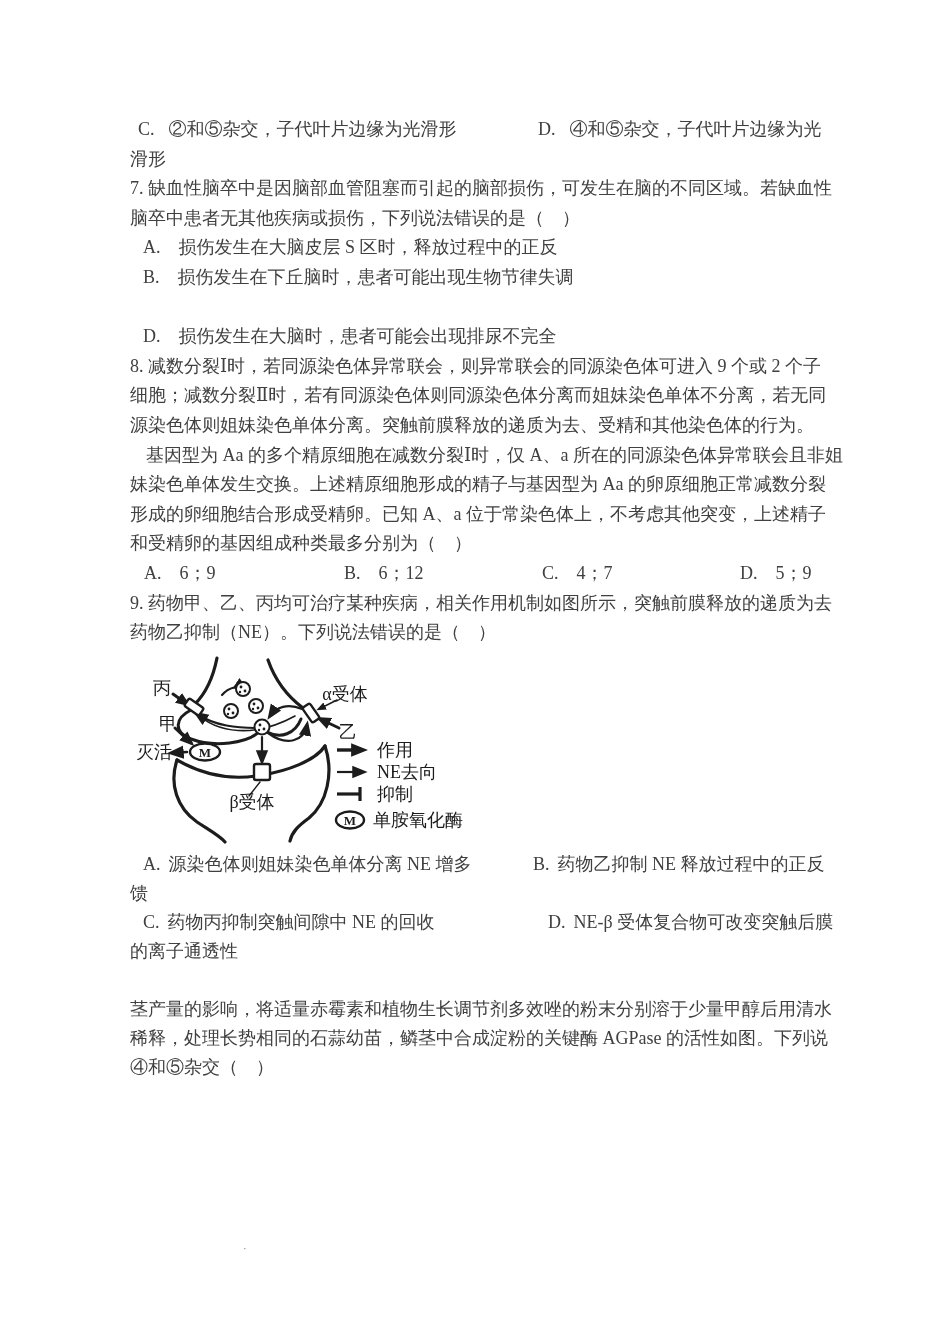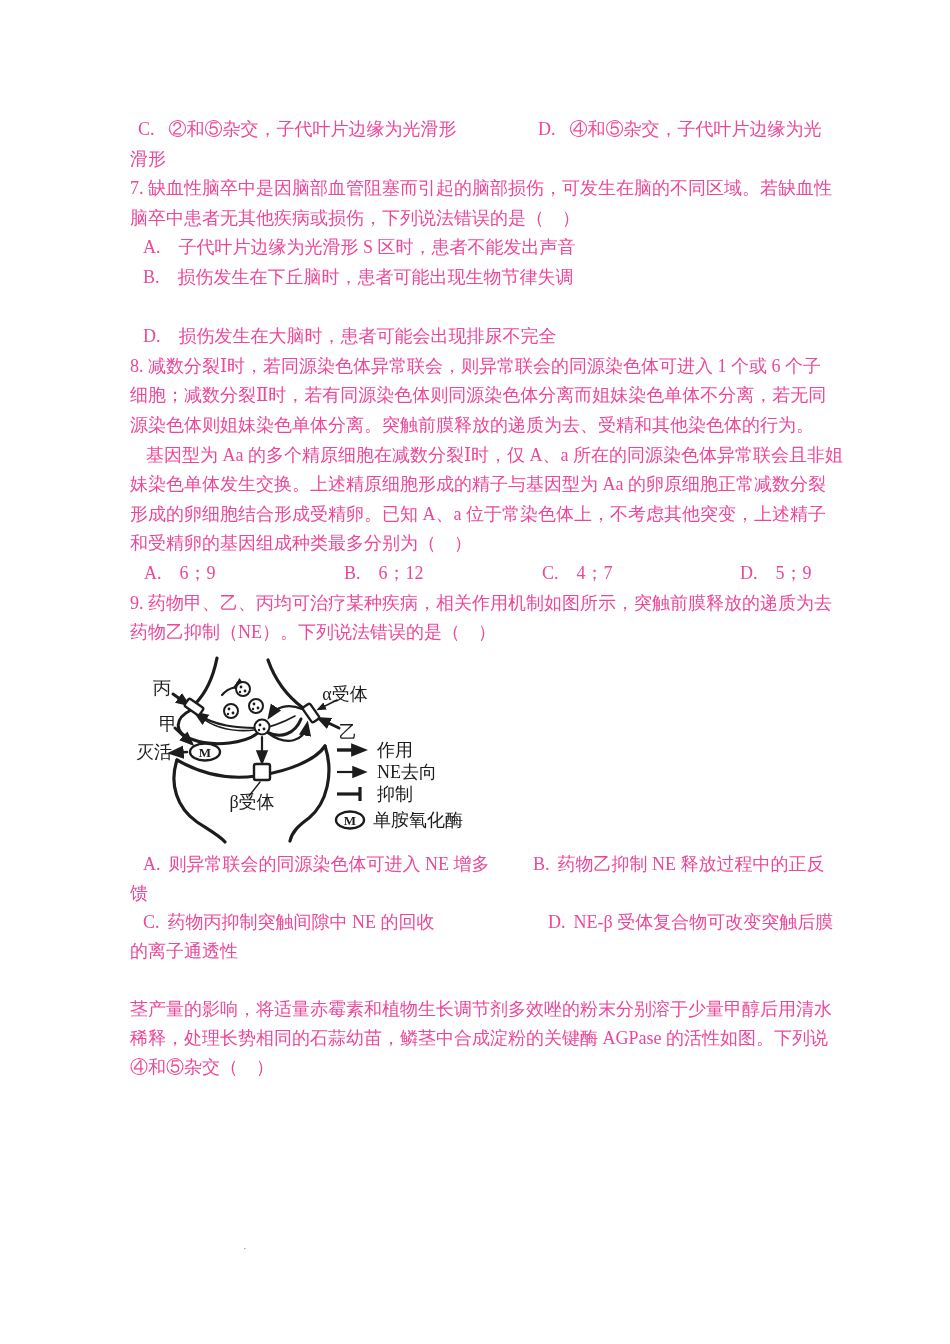--- a/index.html
+++ b/index.html
@@ -10,21 +10,21 @@
     background:#ffffff;
     overflow:hidden;
     font-family:"Liberation Serif","DejaVu Serif",serif;
     color:#1c1c1c;
   }
   .t{
     position:absolute;
     white-space:nowrap;
     font-size:18px;
     line-height:28px;
-    color:#ec4899;
+    color:#404040;
   }
   
   .gap-lg .ol{display:inline-block;margin-right:18px;}
   .gap-md .ol{display:inline-block;margin-right:14px;}
   .gap-sm .ol{display:inline-block;margin-right:8px;}
   .stray{
     position:absolute;
     font-size:11px;
     color:#7a7a7a;
   }
@@ -38,25 +38,25 @@
 <body>
 
 <div class="page">
 
   <div class="t gap-md" style="left:138px;top:115px"><span class="ol">C.</span><span>②和⑤杂交，子代叶片边缘为光滑形</span></div>
   <div class="t gap-md" style="left:538px;top:115px"><span class="ol">D.</span><span>④和⑤杂交，子代叶片边缘为光</span></div>
   <div class="t" style="left:130px;top:145px">滑形</div>
 
   <div class="t" style="left:130px;top:174px">7. 缺血性脑卒中是因脑部血管阻塞而引起的脑部损伤，可发生在脑的不同区域。若缺血性</div>
   <div class="t" style="left:130px;top:204px">脑卒中患者无其他疾病或损伤，下列说法错误的是（　）</div>
-  <div class="t gap-lg" style="left:143px;top:233px"><span class="ol">A.</span><span>子代叶片边缘为光滑形 S 区时，患者不能发出声音</span></div>
+  <div class="t gap-lg" style="left:143px;top:233px"><span class="ol">A.</span><span>损伤发生在大脑皮层 S 区时，释放过程中的正反</span></div>
   <div class="t gap-lg" style="left:143px;top:263px"><span class="ol">B.</span><span>损伤发生在下丘脑时，患者可能出现生物节律失调</span></div>
   <div class="t gap-lg" style="left:143px;top:322px"><span class="ol">D.</span><span>损伤发生在大脑时，患者可能会出现排尿不完全</span></div>
 
-  <div class="t" style="left:130px;top:352px">8. 减数分裂Ⅰ时，若同源染色体异常联会，则异常联会的同源染色体可进入 1 个或 6 个子</div>
+  <div class="t" style="left:130px;top:352px">8. 减数分裂Ⅰ时，若同源染色体异常联会，则异常联会的同源染色体可进入 9 个或 2 个子</div>
   <div class="t" style="left:130px;top:381px">细胞；减数分裂Ⅱ时，若有同源染色体则同源染色体分离而姐妹染色单体不分离，若无同</div>
   <div class="t" style="left:130px;top:411px">源染色体则姐妹染色单体分离。突触前膜释放的递质为去、受精和其他染色体的行为。</div>
   <div class="t" style="left:146px;top:441px">基因型为 Aa 的多个精原细胞在减数分裂Ⅰ时，仅 A、a 所在的同源染色体异常联会且非姐</div>
   <div class="t" style="left:130px;top:470px">妹染色单体发生交换。上述精原细胞形成的精子与基因型为 Aa 的卵原细胞正常减数分裂</div>
   <div class="t" style="left:130px;top:500px">形成的卵细胞结合形成受精卵。已知 A、a 位于常染色体上，不考虑其他突变，上述精子</div>
   <div class="t" style="left:130px;top:529px">和受精卵的基因组成种类最多分别为（　）</div>
   <div class="t gap-lg" style="left:144px;top:559px"><span class="ol">A.</span><span>6；9</span></div>
   <div class="t gap-lg" style="left:344px;top:559px"><span class="ol">B.</span><span>6；12</span></div>
   <div class="t gap-lg" style="left:542px;top:559px"><span class="ol">C.</span><span>4；7</span></div>
   <div class="t gap-lg" style="left:740px;top:559px"><span class="ol">D.</span><span>5；9</span></div>
@@ -147,21 +147,21 @@
       <text x="252" y="130" font-size="18">NE去向</text>
       <path d="M212,146 L234,146" stroke="#1c1c1c" stroke-width="3.2" fill="none"></path>
       <path d="M235,139 L235,153" stroke="#1c1c1c" stroke-width="3.2" fill="none"></path>
       <text x="252" y="152" font-size="18">抑制</text>
       <ellipse cx="225" cy="172" rx="14" ry="8.5" fill="none" stroke="#1c1c1c" stroke-width="2.4"></ellipse>
       <text x="225" y="177" font-size="13" font-weight="bold" text-anchor="middle">M</text>
       <text x="248" y="178" font-size="18">单胺氧化酶</text>
     </g>
   </svg>
 
-  <div class="t gap-sm" style="left:143px;top:850px"><span class="ol">A.</span><span>则异常联会的同源染色体可进入 NE 增多</span></div>
+  <div class="t gap-sm" style="left:143px;top:850px"><span class="ol">A.</span><span>源染色体则姐妹染色单体分离 NE 增多</span></div>
   <div class="t gap-sm" style="left:533px;top:850px"><span class="ol">B.</span><span>药物乙抑制 NE 释放过程中的正反</span></div>
   <div class="t" style="left:130px;top:879px">馈</div>
   <div class="t gap-sm" style="left:143px;top:908px"><span class="ol">C.</span><span>药物丙抑制突触间隙中 NE 的回收</span></div>
   <div class="t gap-sm" style="left:548px;top:908px"><span class="ol">D.</span><span>NE-β 受体复合物可改变突触后膜</span></div>
   <div class="t" style="left:130px;top:937px">的离子通透性</div>
 
   <div class="t" style="left:130px;top:995px">茎产量的影响，将适量赤霉素和植物生长调节剂多效唑的粉末分别溶于少量甲醇后用清水</div>
   <div class="t" style="left:130px;top:1024px">稀释，处理长势相同的石蒜幼苗，鳞茎中合成淀粉的关键酶 AGPase 的活性如图。下列说</div>
   <div class="t" style="left:130px;top:1053px">④和⑤杂交（　）</div>
 

